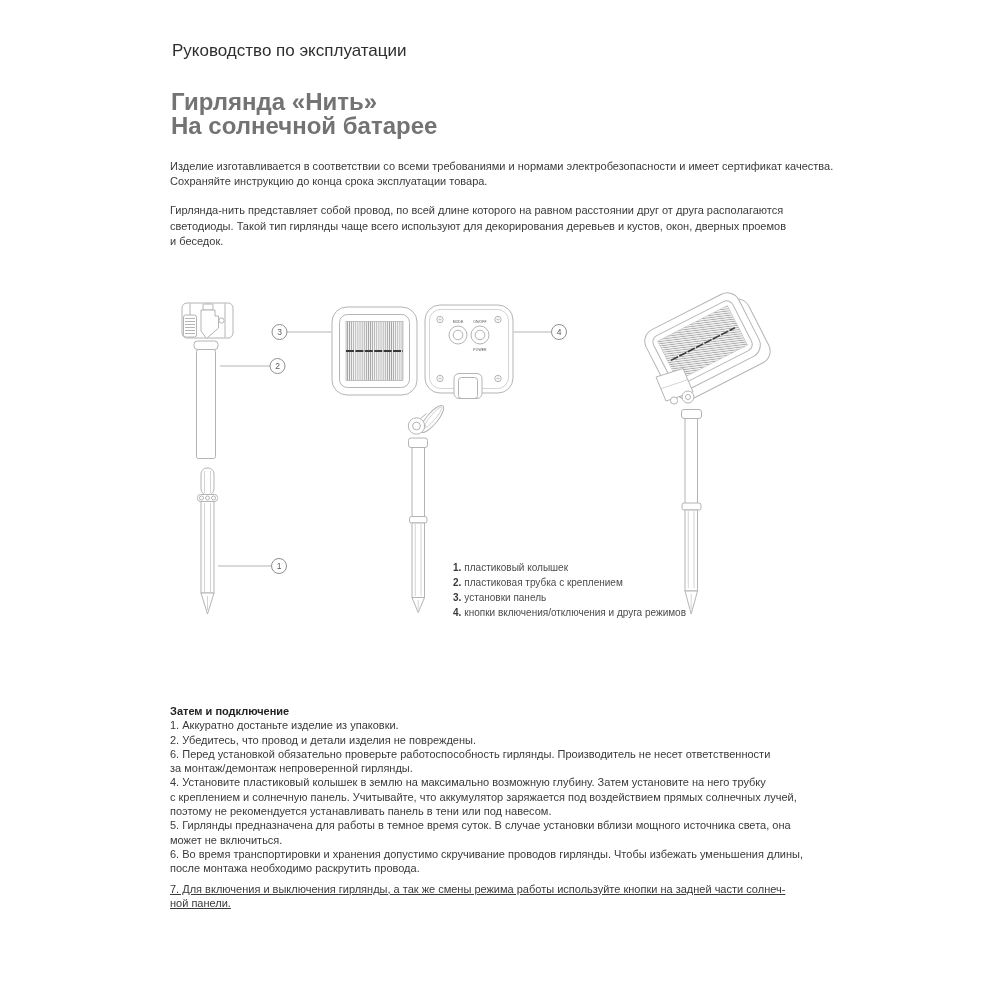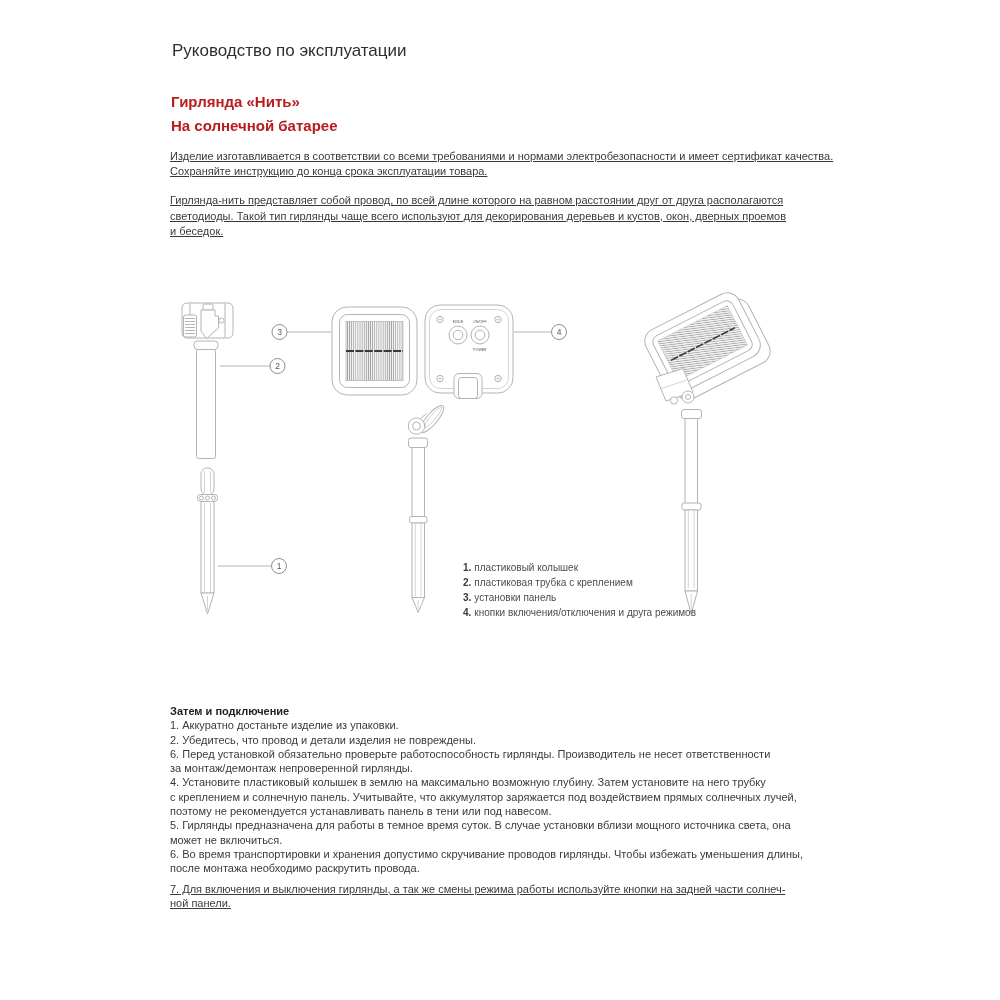--- a/index.html
+++ b/index.html
@@ -2,28 +2,28 @@
 <html><head>
 <meta charset="utf-8">
 <style>
   html,body { margin:0; padding:0; background:#ffffff; }
   .page {
     position:relative; width:925px; height:1000px; background:#ffffff;
     font-family:"Liberation Sans", sans-serif; color:#383838; overflow:hidden;
   }
   .doc-title { position:absolute; left:172px; top:41px; font-size:17px; line-height:20px; color:#2e2e2e; }
   .product-heading {
-    position:absolute; left:171px; top:90px; font-size:15px; font-weight:700;
-    line-height:23.5px; color:#b91c1c; white-space:pre-line;
+    position:absolute; left:171px; top:90px; font-size:24px; font-weight:700;
+    line-height:23.5px; color:#737373; white-space:pre-line;
   }
-  .intro { position:absolute; left:170px; top:149px; width:780px;text-decoration:underline; }
+  .intro { position:absolute; left:170px; top:159px; width:780px; }
   .intro p { margin:0 0 14px 0; font-size:11px; line-height:15.2px; white-space:pre-line; color:#3a3a3a; }
   .diagram { position:absolute; left:170px; top:290px; }
 
-  .legend { position:absolute; left:463px; top:560px; font-size:10px; line-height:15px; color:#4c4c4c; }
+  .legend { position:absolute; left:453px; top:560px; font-size:10px; line-height:15px; color:#4c4c4c; }
   .legend-row { white-space:nowrap; }
   .legend .num { font-weight:700; color:#3a3a3a; margin-right:3px; }
 
   .install { position:absolute; left:170px; top:704px; width:790px; font-size:11px; line-height:14.3px; color:#3a3a3a; }
   .install h3 { margin:0; font-size:11px; line-height:14.3px; font-weight:700; color:#222222; }
   .install p { margin:0; white-space:pre-line; }
   .install p.gap { margin-top:6px;text-decoration:underline; }
 
   
   .lw { fill:#ffffff; stroke:#b4b4b4; stroke-width:1; }

